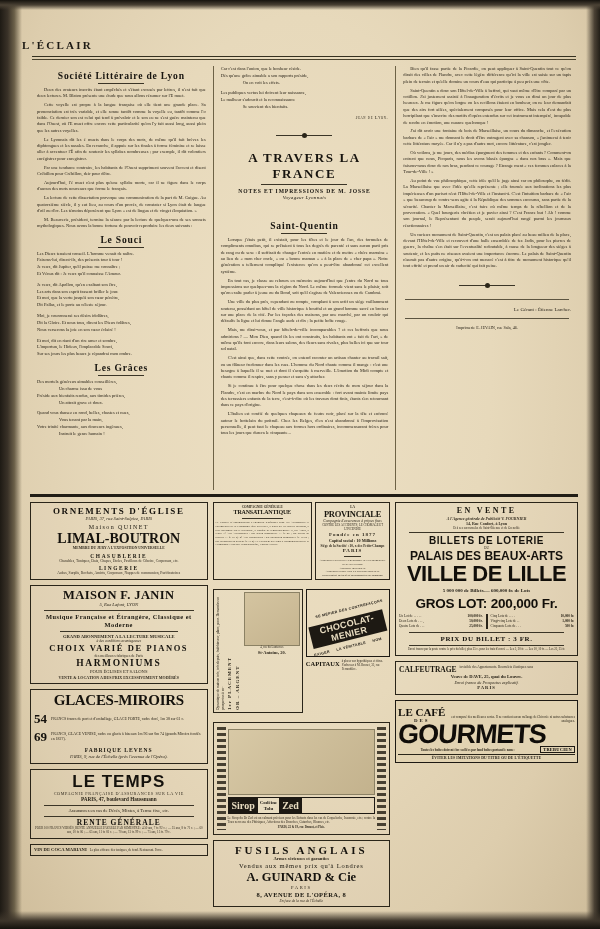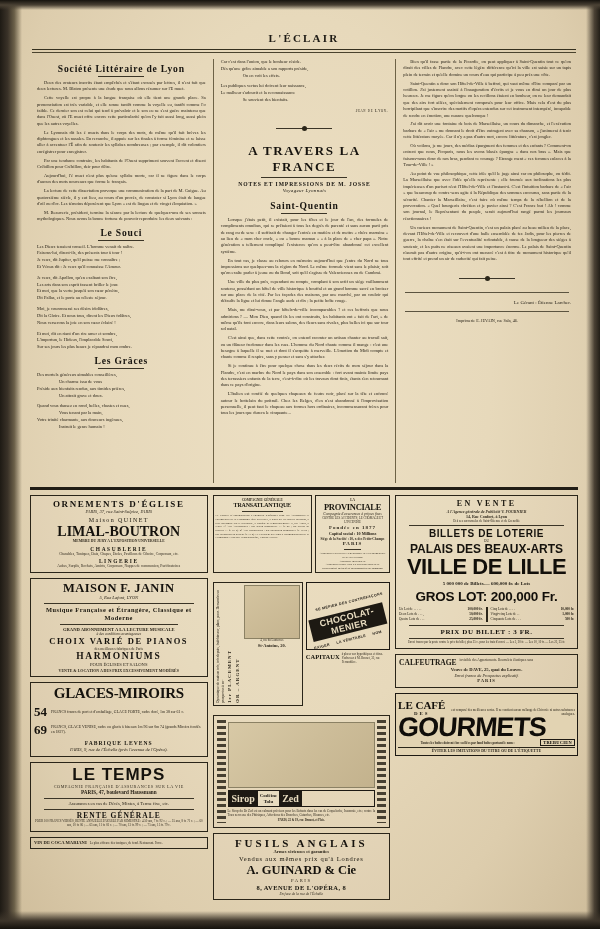--- a/index.html
+++ b/index.html
@@ -27,21 +27,21 @@
     z-index:40;pointer-events:none;
   }
   .topedge{position:absolute;left:0;top:0;width:600px;height:10px;
     background:linear-gradient(to bottom,#16130e 0%,#4a4134 50%,rgba(170,158,128,0) 100%);z-index:41;}
   .botedge{position:absolute;left:0;bottom:0;width:600px;height:18px;
     background:linear-gradient(to top,#14110c 0%,#3d352a 45%,rgba(170,158,128,0) 100%);z-index:41;}
 
   .sheet{position:absolute;left:22px;top:8px;width:564px;height:906px;}
 
   
-  .masthead{text-align:center;padding-top:24px;}
+  .masthead{padding-top:31px;}
   .masthead .ttl{
     font-family:"Liberation Serif", serif;
     font-size:11px;letter-spacing:2.2px;font-weight:bold;color:#1d1a14;
   }
   .rule-double{border-top:1.6px solid #35301f;border-bottom:0.7px solid #4a432e;height:2px;margin:5px 10px 0 10px;}
 
   
   .news{display:flex;gap:0;padding:6px 8px 0 8px;height:430px;box-sizing:border-box;}
   .col{width:33.33%;box-sizing:border-box;padding:0 7px;position:relative;}
   .col + .col{border-left:0.7px solid #6d6246;}
@@ -228,21 +228,21 @@
         </p>
         <div class="sig">Jean de Lyon.</div>
 
         <div class="orn"><i></i></div>
 
         <div class="sechead big">A TRAVERS LA FRANCE</div>
         <div class="headrule w"></div>
         <div class="sechead sub">NOTES ET IMPRESSIONS DE M. JOSSE</div>
         <div class="sechead it">Voyageur Lyonnais</div>
 
-        <div class="sechead" style="margin-top:7px">Saint-Quentin</div>
+        <div class="sechead" style="margin-top:20px">Saint-Quentin</div>
         <div class="headrule"></div>
 
         <p class="body">Lorsque j'étais petit, il existait, pour les fêtes et le jour de l'an, des formules de compliments omnibus, qui se prêtaient à tous les degrés de parenté et sans aucun parti pris de rang ou de sexe : il suffisait de changer l'entrée en matière et de mettre « chère marraine » au lieu de « mon cher oncle, » ou « bonne maman » « à la place de « cher papa ». Notre génération a tellement compliqué l'existence qu'on a peut-être abandonné cet excellent système.</p>
         <p class="body">En tout cas, je classe au rebours en mémoire aujourd'hui que j'entre du Nord ne tous impressions sur quelques-uns la région du Nord. Le même formule vient sans le plaisir, soit qu'on exalte parler à jeune ou du Bond, soit qu'il s'agisse de Valenciennes ou de Cambrai.</p>
         <p class="body">Une ville du plus près, cependant ou rompte, complant à son actif un siège vaillamment soutenu, possédant un hôtel de ville historique à bouffal et un grand homme sacré en broizer sur une place de la cité. Par les façades des maisons, par une marché, par un couloir qui défaulfe la ligne et lui donne l'angle aude et dix ; la petite boîte rouge.</p>
         <p class="body">Mais, me dirai-vous, et par hôtels-de-ville incomparables ? et ces beffrois que nous admirions ? — Mon Dieu, quand ils les ont construits, les habitants ont « fait de l'art, » de même qu'ils font encore, dans leurs salons, des fleurs sans rivales, plus belles ici que sur tour sol natal.</p>
         <p class="body">C'est ainsi que, dans cette contrée, on entend raconter un artisan chanter au travail sait, ou un flâneur fredonner dans les rues. L'homme du Nord chante comme il mange : c'est une besogne à laquelle il se met et dont il s'acquitte à merveille. L'émotion du Midi compte et chante comme il respire, sans y penser et sans s'y attacher.</p>
         <p class="body">Si je continue à être pour quelque chose dans les deux récits de mon séjour dans la Flandre, c'est en marbre du Nord le pays dans son ensemble : fort avant mainte limite pays des terrassiers enfants de la terre, c'est-à-dire où les travaux dont finis, étants s'en retournant dans ce pays d'origine.</p>
         <p class="body">L'Italien est confié de quelques chapeaux de feutre noir, placé sur la tête et enfoncé autour le bottelain du poitrail. Chez les Belges, d'en n'est abandonné à l'improvisation personnelle, il peut faut le chapeau aux formes hors ordinaires, incommensurant frères pour tous les jours que durera le cinquante...</p>
       </div>

